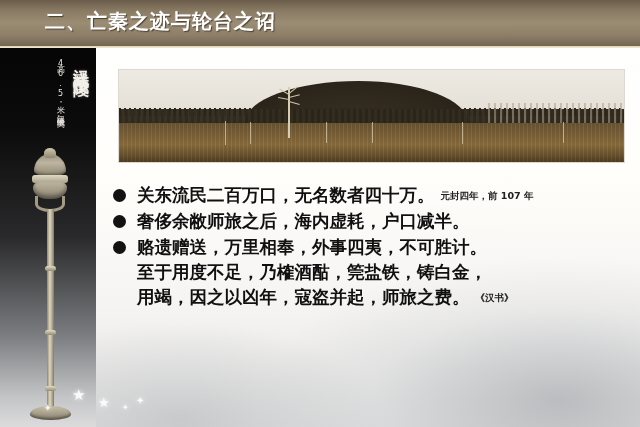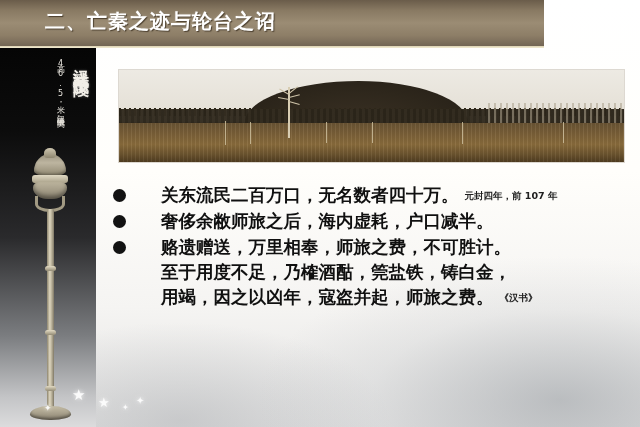--- a/index.html
+++ b/index.html
@@ -15,21 +15,21 @@
     overflow:hidden;
     background:
       radial-gradient(ellipse 420px 200px at 560px 400px, rgba(150,155,160,0.55) 0%, rgba(190,193,196,0.22) 45%, rgba(255,255,255,0) 72%),
       radial-gradient(ellipse 300px 140px at 180px 420px, rgba(160,163,167,0.40) 0%, rgba(255,255,255,0) 70%),
       linear-gradient(to bottom, #ffffff 0%, #fffefb 40%, #f5f4f2 72%, #e2e2e2 100%),
       linear-gradient(to right, #fdfdfd 0%, #fffdf7 55%, #fdf3e3 100%);
   }
 
   
   #header {
-    position:absolute; left:0; top:0; width:544px; height:48px;
+    position:absolute; left:0; top:0; width:640px; height:48px;
     background:
       linear-gradient(to bottom, #6a5c4a 0%, #897a63 22%, #9b8c74 48%, #8d7e67 74%, #6d6050 100%);
     overflow:hidden;
   }
   #header:after {
     content:""; position:absolute; left:0; bottom:0; width:100%; height:2px;
     background:linear-gradient(to bottom,#d9cfae,#f3ecd6);
   }
   .hdr-txt {
     position:absolute; top:8px;
@@ -162,21 +162,21 @@
   #content { position:absolute; left:113px; top:183px; width:527px; }
   .blk { display:flex; align-items:flex-start; margin-bottom:1px; }
   .dot {
     flex:0 0 auto; width:13px; height:13px; border-radius:50%;
     background:#121212; margin:6px 11px 0 0;
   }
   .lines { flex:1 1 auto; }
   .ln {
     font-family:"DejaVu Sans","Liberation Sans",sans-serif;
     font-size:17.5px; font-weight:bold; color:#101010;
-    line-height:25px; white-space:nowrap; letter-spacing:0px;margin-left:24px;
+    line-height:25px; white-space:nowrap; letter-spacing:0px;
   }
   .ln.indent { padding-left:0; }
   .cite {
     font-size:9.5px; font-weight:bold; color:#202020; letter-spacing:0;
     margin-left:6px; vertical-align:2px;
   }
 </style>
 </head>
 <body>
 
@@ -245,21 +245,21 @@
     <div class="blk">
       <div class="dot"></div>
       <div class="lines">
         <div class="ln">奢侈余敝师旅之后，海内虚耗，户口减半。</div>
       </div>
     </div>
 
     <div class="blk">
       <div class="dot"></div>
       <div class="lines">
-        <div class="ln">赂遗赠送，万里相奉，师旅之费，不可胜计。</div>
+        <div class="ln">赂遗赠送，万里相奉，外事四夷，不可胜计。</div>
         <div class="ln indent">至于用度不足，乃榷酒酤，筦盐铁，铸白金，</div>
         <div class="ln indent"><span>用竭，因之以凶年，寇盗并起，师旅之费。</span><span class="cite">《汉书》</span></div>
       </div>
     </div>
 
 
   </div>
 </div>
 
 </body></html>

